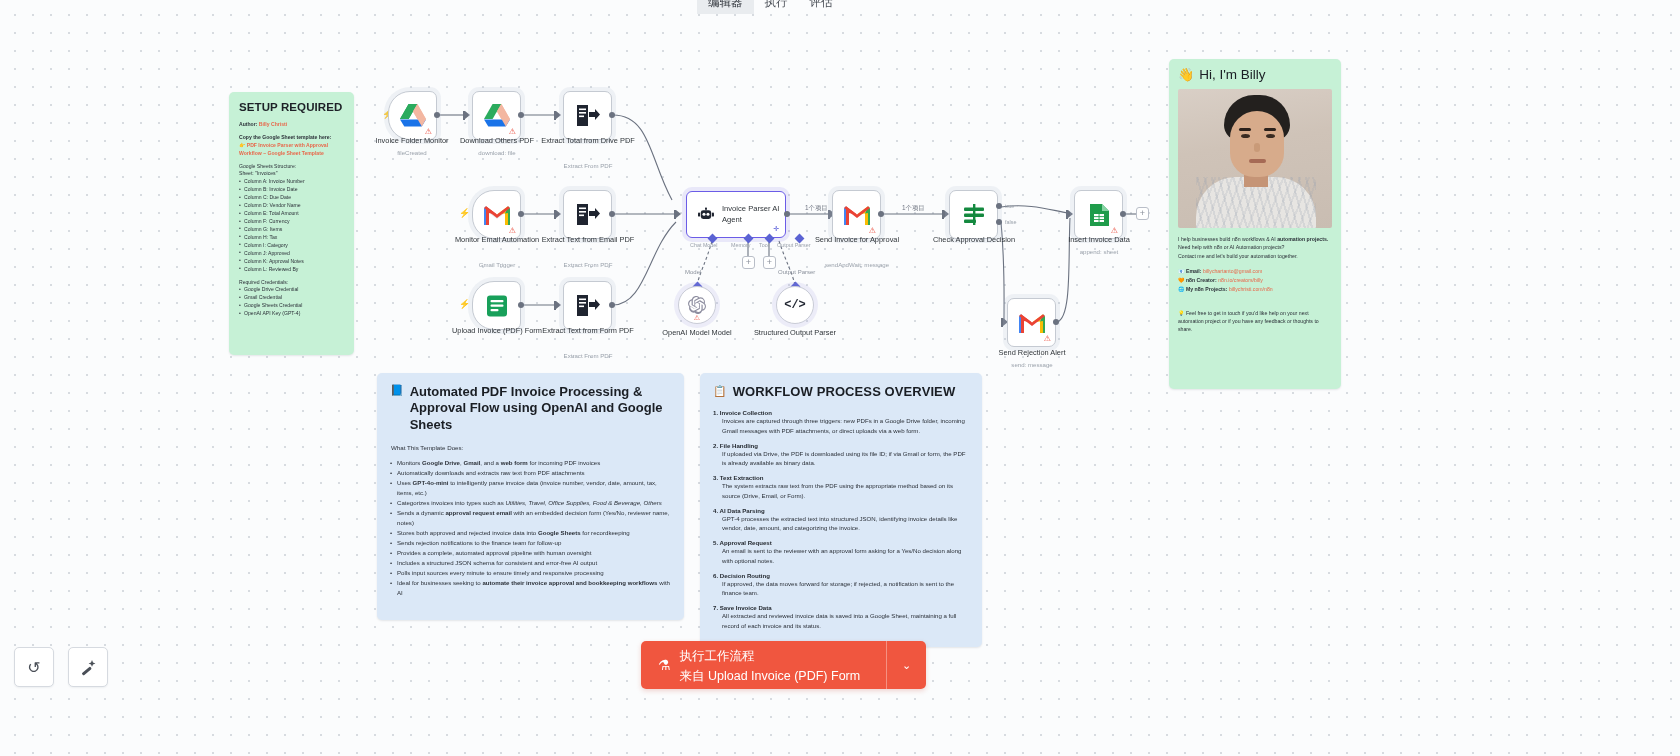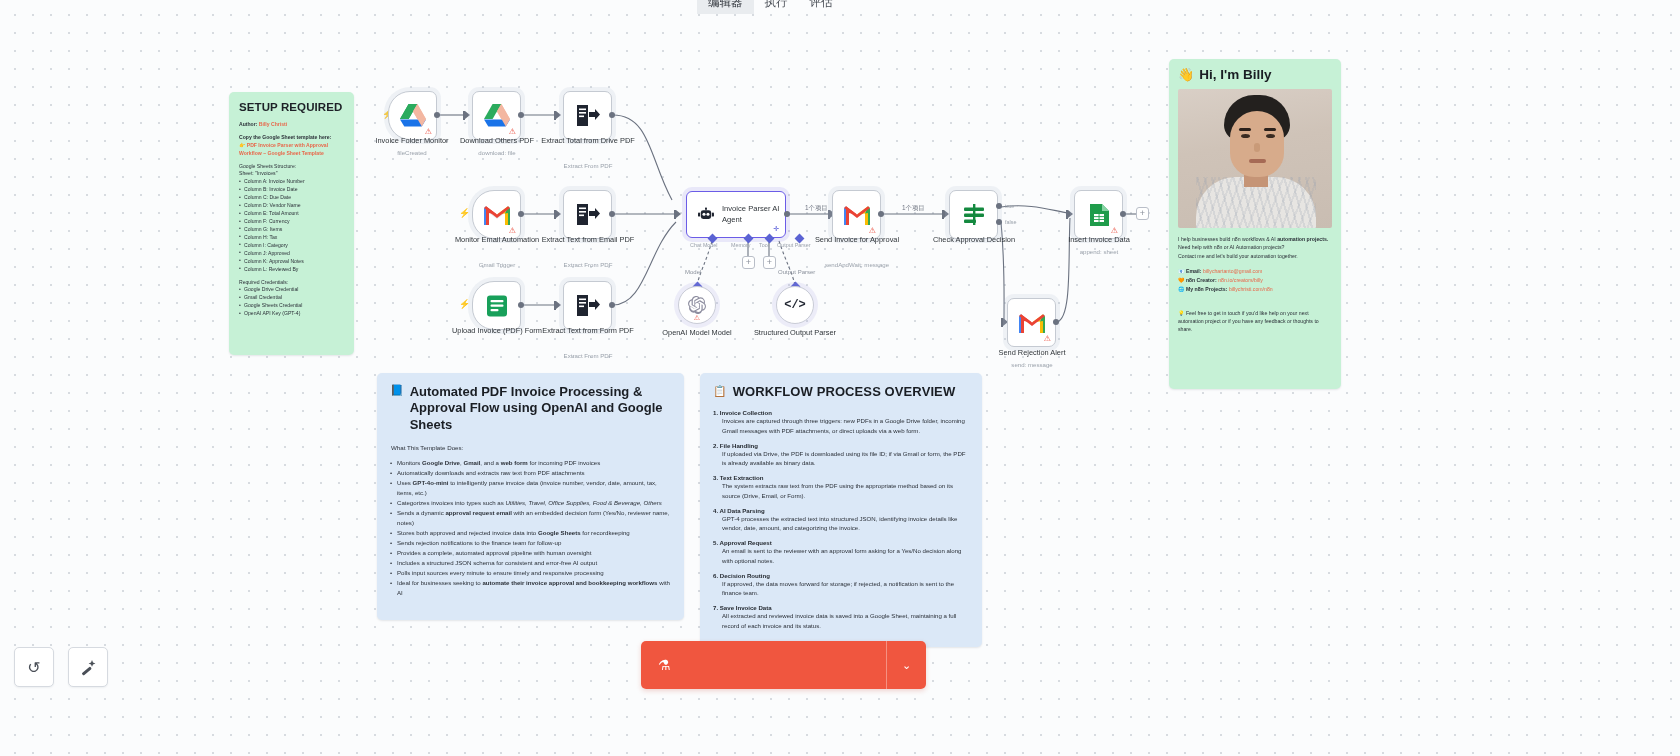--- a/index.html
+++ b/index.html
@@ -46,21 +46,21 @@
   .sn-red { color:#e8674a; }
   .sn-gap { height:5px; }
   .sn-ul { list-style:none; }
   .sn-ul li { font-size:5.1px; line-height:1.56; color:#2b3038; padding-left:5px; position:relative; }
   .sn-ul li:before { content:"•"; position:absolute; left:0px; top:-0.5px; }
 
   
   #note-billy { left:1169px; top:59px; width:172px; height:330px; padding:8px 9px; }
   #note-billy .billy-hd { display:flex; align-items:center; gap:5px; margin-bottom:7px; }
   #note-billy .billy-hd .wave { font-size:13px; }
-  #note-billy .billy-hd h3 { font-size:13.5px; font-weight:700; color:#1a1e24; }
+  #note-billy .billy-hd h3 { font-size:13.5px; font-weight:400; color:#1a1e24; }
   #billy-photo {
     width:154px; height:139px; border-radius:2px; overflow:hidden; position:relative;
     background:linear-gradient(170deg,#d9cfc6 0%,#cfc3b8 40%,#c9bdb2 100%);
   }
   .bp-hair { position:absolute; left:46px; top:6px; width:66px; height:46px;
              background:#23201e; border-radius:34px 34px 18px 18px; }
   .bp-face { position:absolute; left:52px; top:22px; width:54px; height:66px;
              background:#d7ab8b; border-radius:27px 27px 24px 24px; }
   .bp-eyeL { position:absolute; left:63px; top:45px; width:9px; height:4px; background:#3a2b22; border-radius:50%; }
   .bp-eyeR { position:absolute; left:88px; top:45px; width:9px; height:4px; background:#3a2b22; border-radius:50%; }
@@ -573,17 +573,21 @@
 <div class="btn-sq" id="btn-tidy">
   <svg width="18" height="18" viewBox="0 0 18 18">
     <rect x="2" y="12" width="11" height="3" rx="1.2" transform="rotate(-40 7 13)" fill="#4a4f57"></rect>
     <path d="M13 2 l1 2.4 2.4 1 -2.4 1 -1 2.4 -1-2.4 -2.4-1 2.4-1 z" fill="#4a4f57"></path>
   </svg>
 </div>
 
 <div id="execbar">
   <div id="exec-main">
     <span class="flask">⚗</span>
+    <span class="txt">
+      <span class="l1">执行工作流程</span><br>
+      <span class="l2">来自 Upload Invoice (PDF) Form</span>
+    </span>
   </div>
   <div id="exec-caret">
     <span>⌄</span>
   </div>
 </div>
 
 </body></html>

